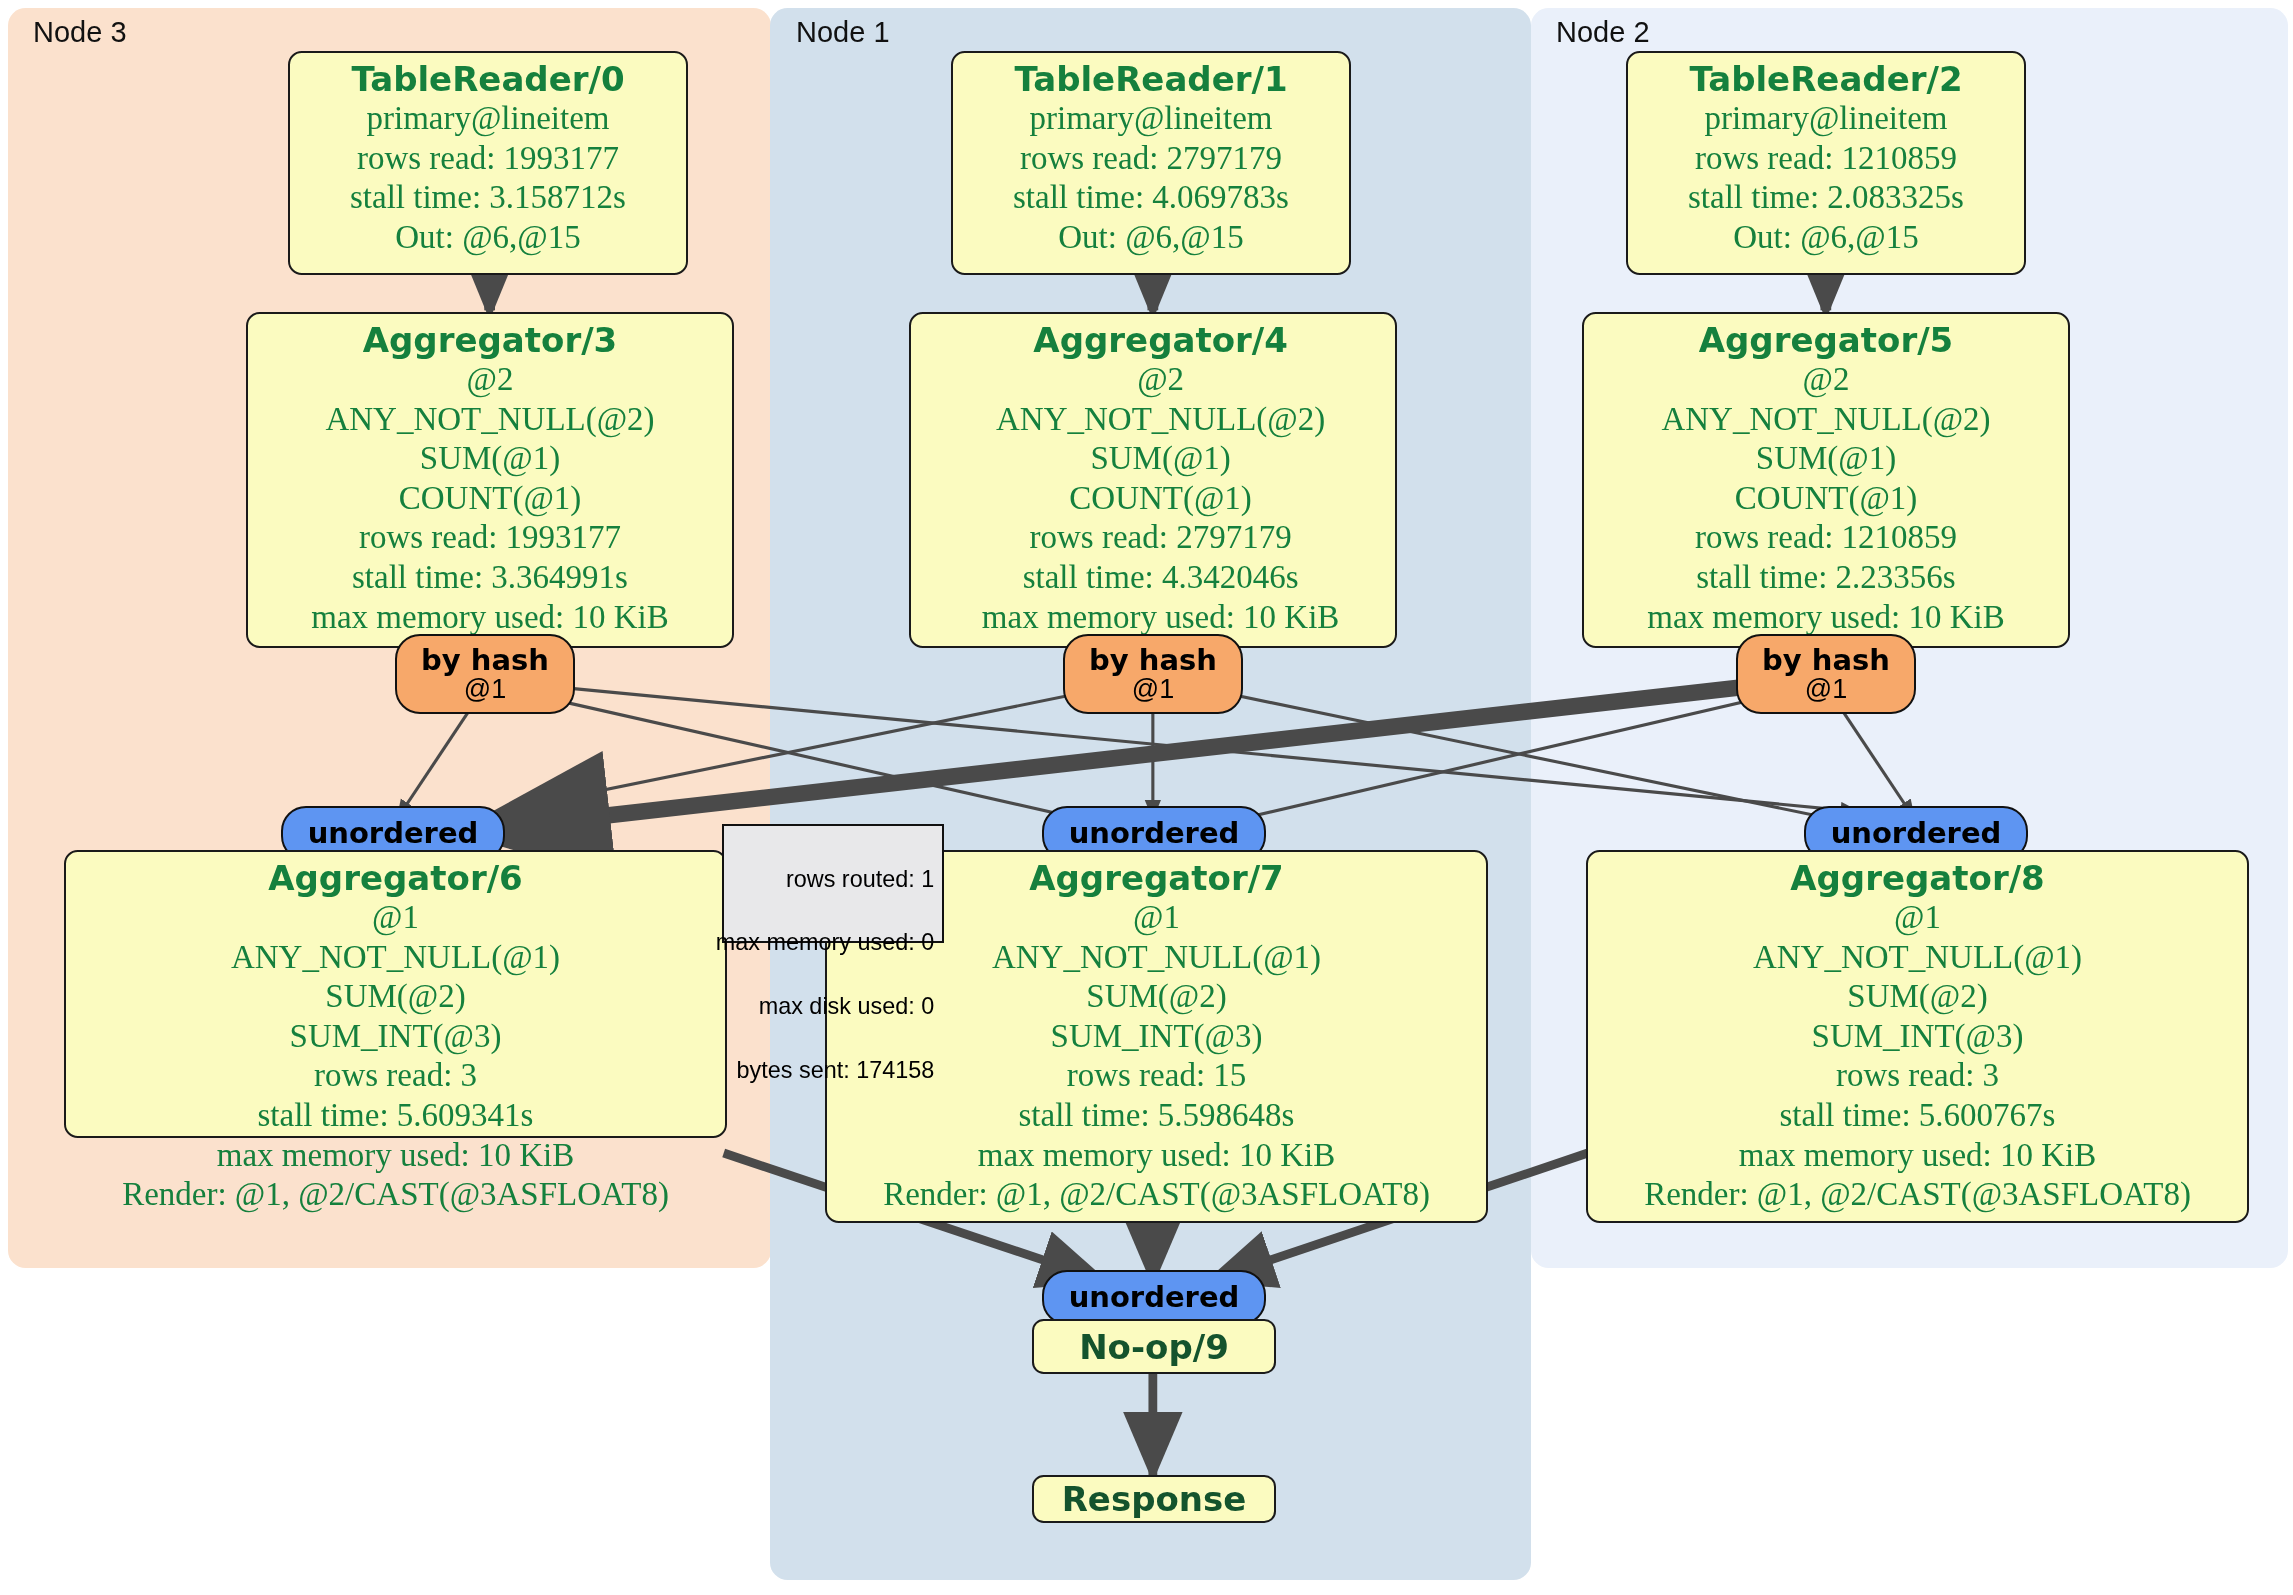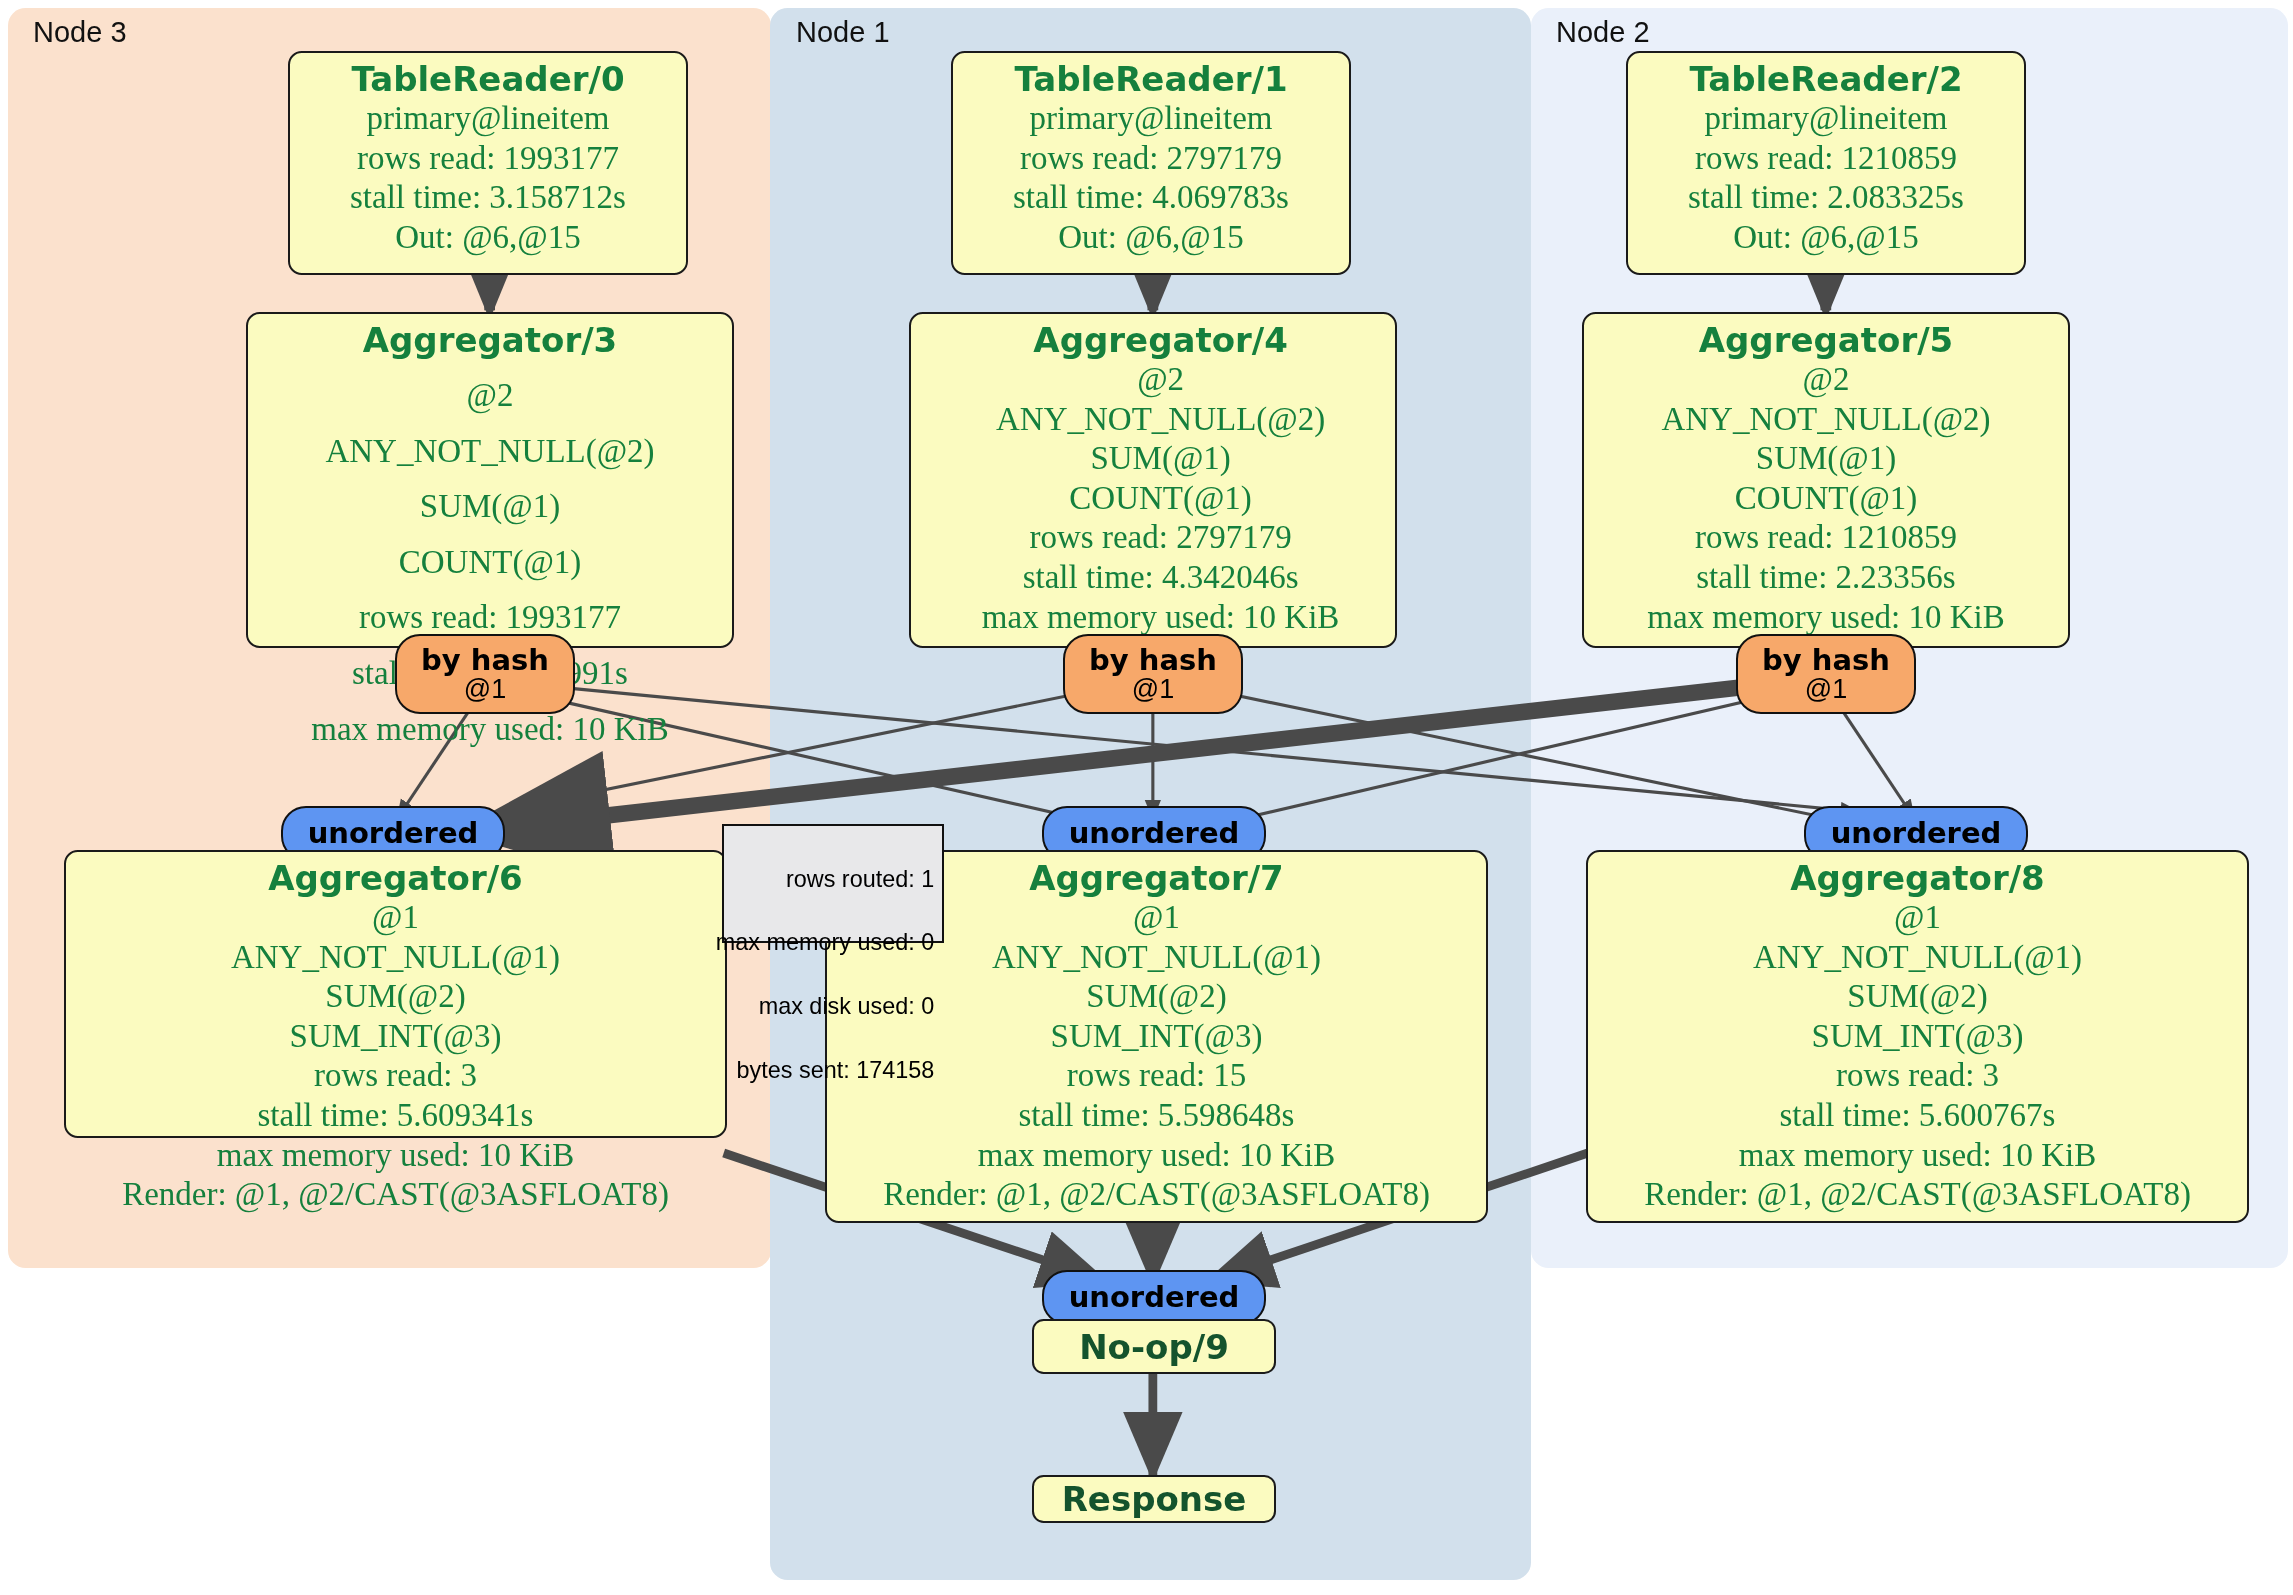--- a/index.html
+++ b/index.html
@@ -122,21 +122,21 @@
   </div>
 
   <div class="node" style="left:1626px;top:51px;width:400px;height:224px;">
     <div class="ttl">TableReader/2</div>
     <div class="ln">primary@lineitem</div>
     <div class="ln">rows read: 1210859</div>
     <div class="ln">stall time: 2.083325s</div>
     <div class="ln">Out: @6,@15</div>
   </div>
 
-  <div class="node" style="left:246px;top:312px;width:488px;height:336px;gap:16px;">
+  <div class="node" style="left:246px;top:312px;width:488px;height:336px;">
     <div class="ttl">Aggregator/3</div>
     <div class="ln">@2</div>
     <div class="ln">ANY_NOT_NULL(@2)</div>
     <div class="ln">SUM(@1)</div>
     <div class="ln">COUNT(@1)</div>
     <div class="ln">rows read: 1993177</div>
     <div class="ln">stall time: 3.364991s</div>
     <div class="ln">max memory used: 10 KiB</div>
   </div>
 

